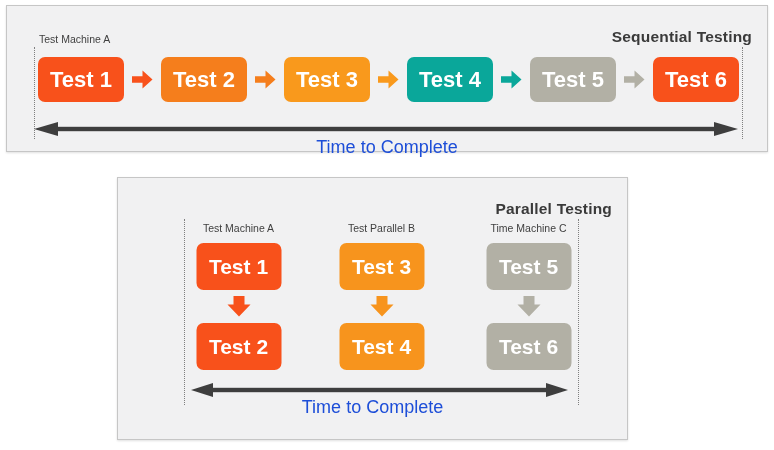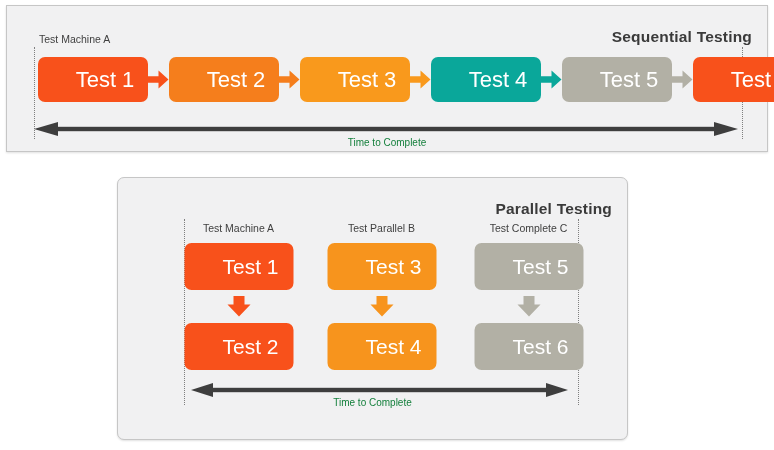--- a/index.html
+++ b/index.html
@@ -25,31 +25,30 @@
   .seq-dot-left{left:27px;top:41px;height:92px;}
   .seq-dot-right{left:735px;top:41px;height:92px;}
   .par-dot-left{left:66px;top:41px;height:186px;}
   .par-dot-right{left:460px;top:41px;height:186px;}
   .seq-row{
     position:absolute;left:31px;top:51px;width:701px;height:45px;
     display:flex;justify-content:space-between;align-items:center;
   }
   .test-box{
     width:86px;height:45px;line-height:45px;border-radius:7px;
-    text-align:center;color:#ffffff;font-size:22px;font-weight:normal;
+    text-align:center;color:#ffffff;font-size:22px;font-weight:bold;
     flex:0 0 auto;
-    padding-left:24px;
   }
   .conn{width:21px;height:21px;flex:0 0 auto;}
   .timeline{position:absolute;}
   .seq-timeline{left:27px;top:115px;width:704px;height:16px;}
   .par-timeline{left:73px;top:204px;width:377px;height:16px;}
   .timeline-label{
     position:absolute;left:0;width:100%;text-align:center;
-    font-size:10px;color:#15803d;
+    font-size:18px;color:#1d4ed8;
   }
   .seq-timeline-label{top:131px;}
   .par-timeline-label{top:219px;}
   .par-col{position:absolute;top:44px;width:145px;height:150px;}
   .par-col-a{left:48px;}
   .par-col-b{left:191px;}
   .par-col-c{left:338px;}
   .par-col .machine-label{position:absolute;top:0;left:0;width:100%;text-align:center;}
   .par-box{position:absolute;left:50%;transform:translateX(-50%);width:85px;height:47px;line-height:47px;font-size:21px;}
   .par-box-top{top:21px;}
@@ -96,21 +95,21 @@
     <svg class="timeline seq-timeline" viewBox="0 0 704 16">
       <g fill="#3e3e3e">
         <polygon points="0,8 24,1 24,15"></polygon>
         <rect x="20" y="5.8" width="664" height="4.4"></rect>
         <polygon points="704,8 680,1 680,15"></polygon>
       </g>
     </svg>
     <div class="timeline-label seq-timeline-label">Time to Complete</div>
   </section>
 
-  <section class="panel panel-par" style="background-color: rgb(241, 241, 242); border-radius: 7px;">
+  <section class="panel panel-par" style="background-color: rgb(241, 241, 242);">
     <h2 class="panel-title">Parallel Testing</h2>
 
     <div class="dotted par-dot-left"></div>
     <div class="dotted par-dot-right"></div>
 
     <div class="par-col par-col-a">
       <div class="machine-label">Test Machine A</div>
       <div class="test-box par-box par-box-top" style="background-color: rgb(248, 81, 27);">Test 1</div>
       <svg class="down-conn" viewBox="0 0 24 21">
         <polygon points="6.5,0 17.5,0 17.5,8.5 23.5,8.5 12,20.5 0.5,8.5 6.5,8.5" fill="#f8511b"></polygon>
@@ -121,21 +120,21 @@
     <div class="par-col par-col-b">
       <div class="machine-label">Test Parallel B</div>
       <div class="test-box par-box par-box-top" style="background-color: rgb(247, 148, 29);">Test 3</div>
       <svg class="down-conn" viewBox="0 0 24 21">
         <polygon points="6.5,0 17.5,0 17.5,8.5 23.5,8.5 12,20.5 0.5,8.5 6.5,8.5" fill="#f7941d"></polygon>
       </svg>
       <div class="test-box par-box par-box-bottom" style="background-color: rgb(247, 148, 29);">Test 4</div>
     </div>
 
     <div class="par-col par-col-c">
-      <div class="machine-label">Test Complete C</div>
+      <div class="machine-label">Time Machine C</div>
       <div class="test-box par-box par-box-top" style="background-color: rgb(178, 176, 165);">Test 5</div>
       <svg class="down-conn" viewBox="0 0 24 21">
         <polygon points="6.5,0 17.5,0 17.5,8.5 23.5,8.5 12,20.5 0.5,8.5 6.5,8.5" fill="#b2b0a5"></polygon>
       </svg>
       <div class="test-box par-box par-box-bottom" style="background-color: rgb(178, 176, 165);">Test 6</div>
     </div>
 
     <svg class="timeline par-timeline" viewBox="0 0 377 16">
       <g fill="#3e3e3e">
         <polygon points="0,8 22,1 22,15"></polygon>

